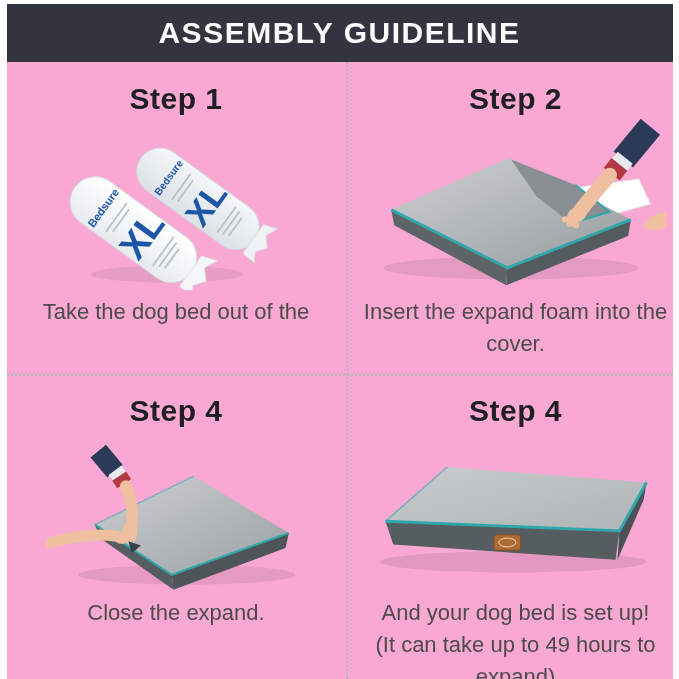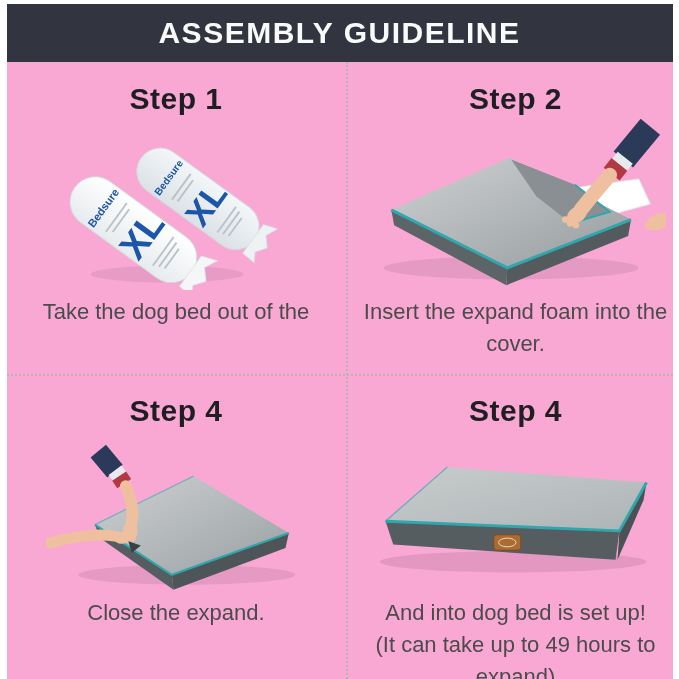--- a/index.html
+++ b/index.html
@@ -200,21 +200,21 @@
           <polygon points="20,84 84,28 290,44 262,94" fill="url(#bedTop4)"></polygon>
           <polyline points="20,84 262,94 290,44" stroke="#2fa7ad" stroke-width="3" fill="none"></polyline>
           <polyline points="20,84 84,28" stroke="#2fa7ad" stroke-width="1.5" opacity="0.6" fill="none"></polyline>
           <g>
             <rect x="132" y="98" width="28" height="16" rx="3" fill="#aa6b34" stroke="#7c4a1e" stroke-width="1"></rect>
             <ellipse cx="146" cy="106" rx="9" ry="4.5" fill="none" stroke="#f0d9b8" stroke-width="1"></ellipse>
           </g>
         </svg>
       </div>
       <p class="caption">
-        <span>And into dog bed is set up!</span><br>
+        <span>And your dog bed is set up!</span><br>
         <span>(It can take up to 49 hours to expand)</span>
       </p>
     </div>
 
   </div>
 
   <div class="divider-v"></div>
   <div class="divider-h"></div>
 
 </div>

